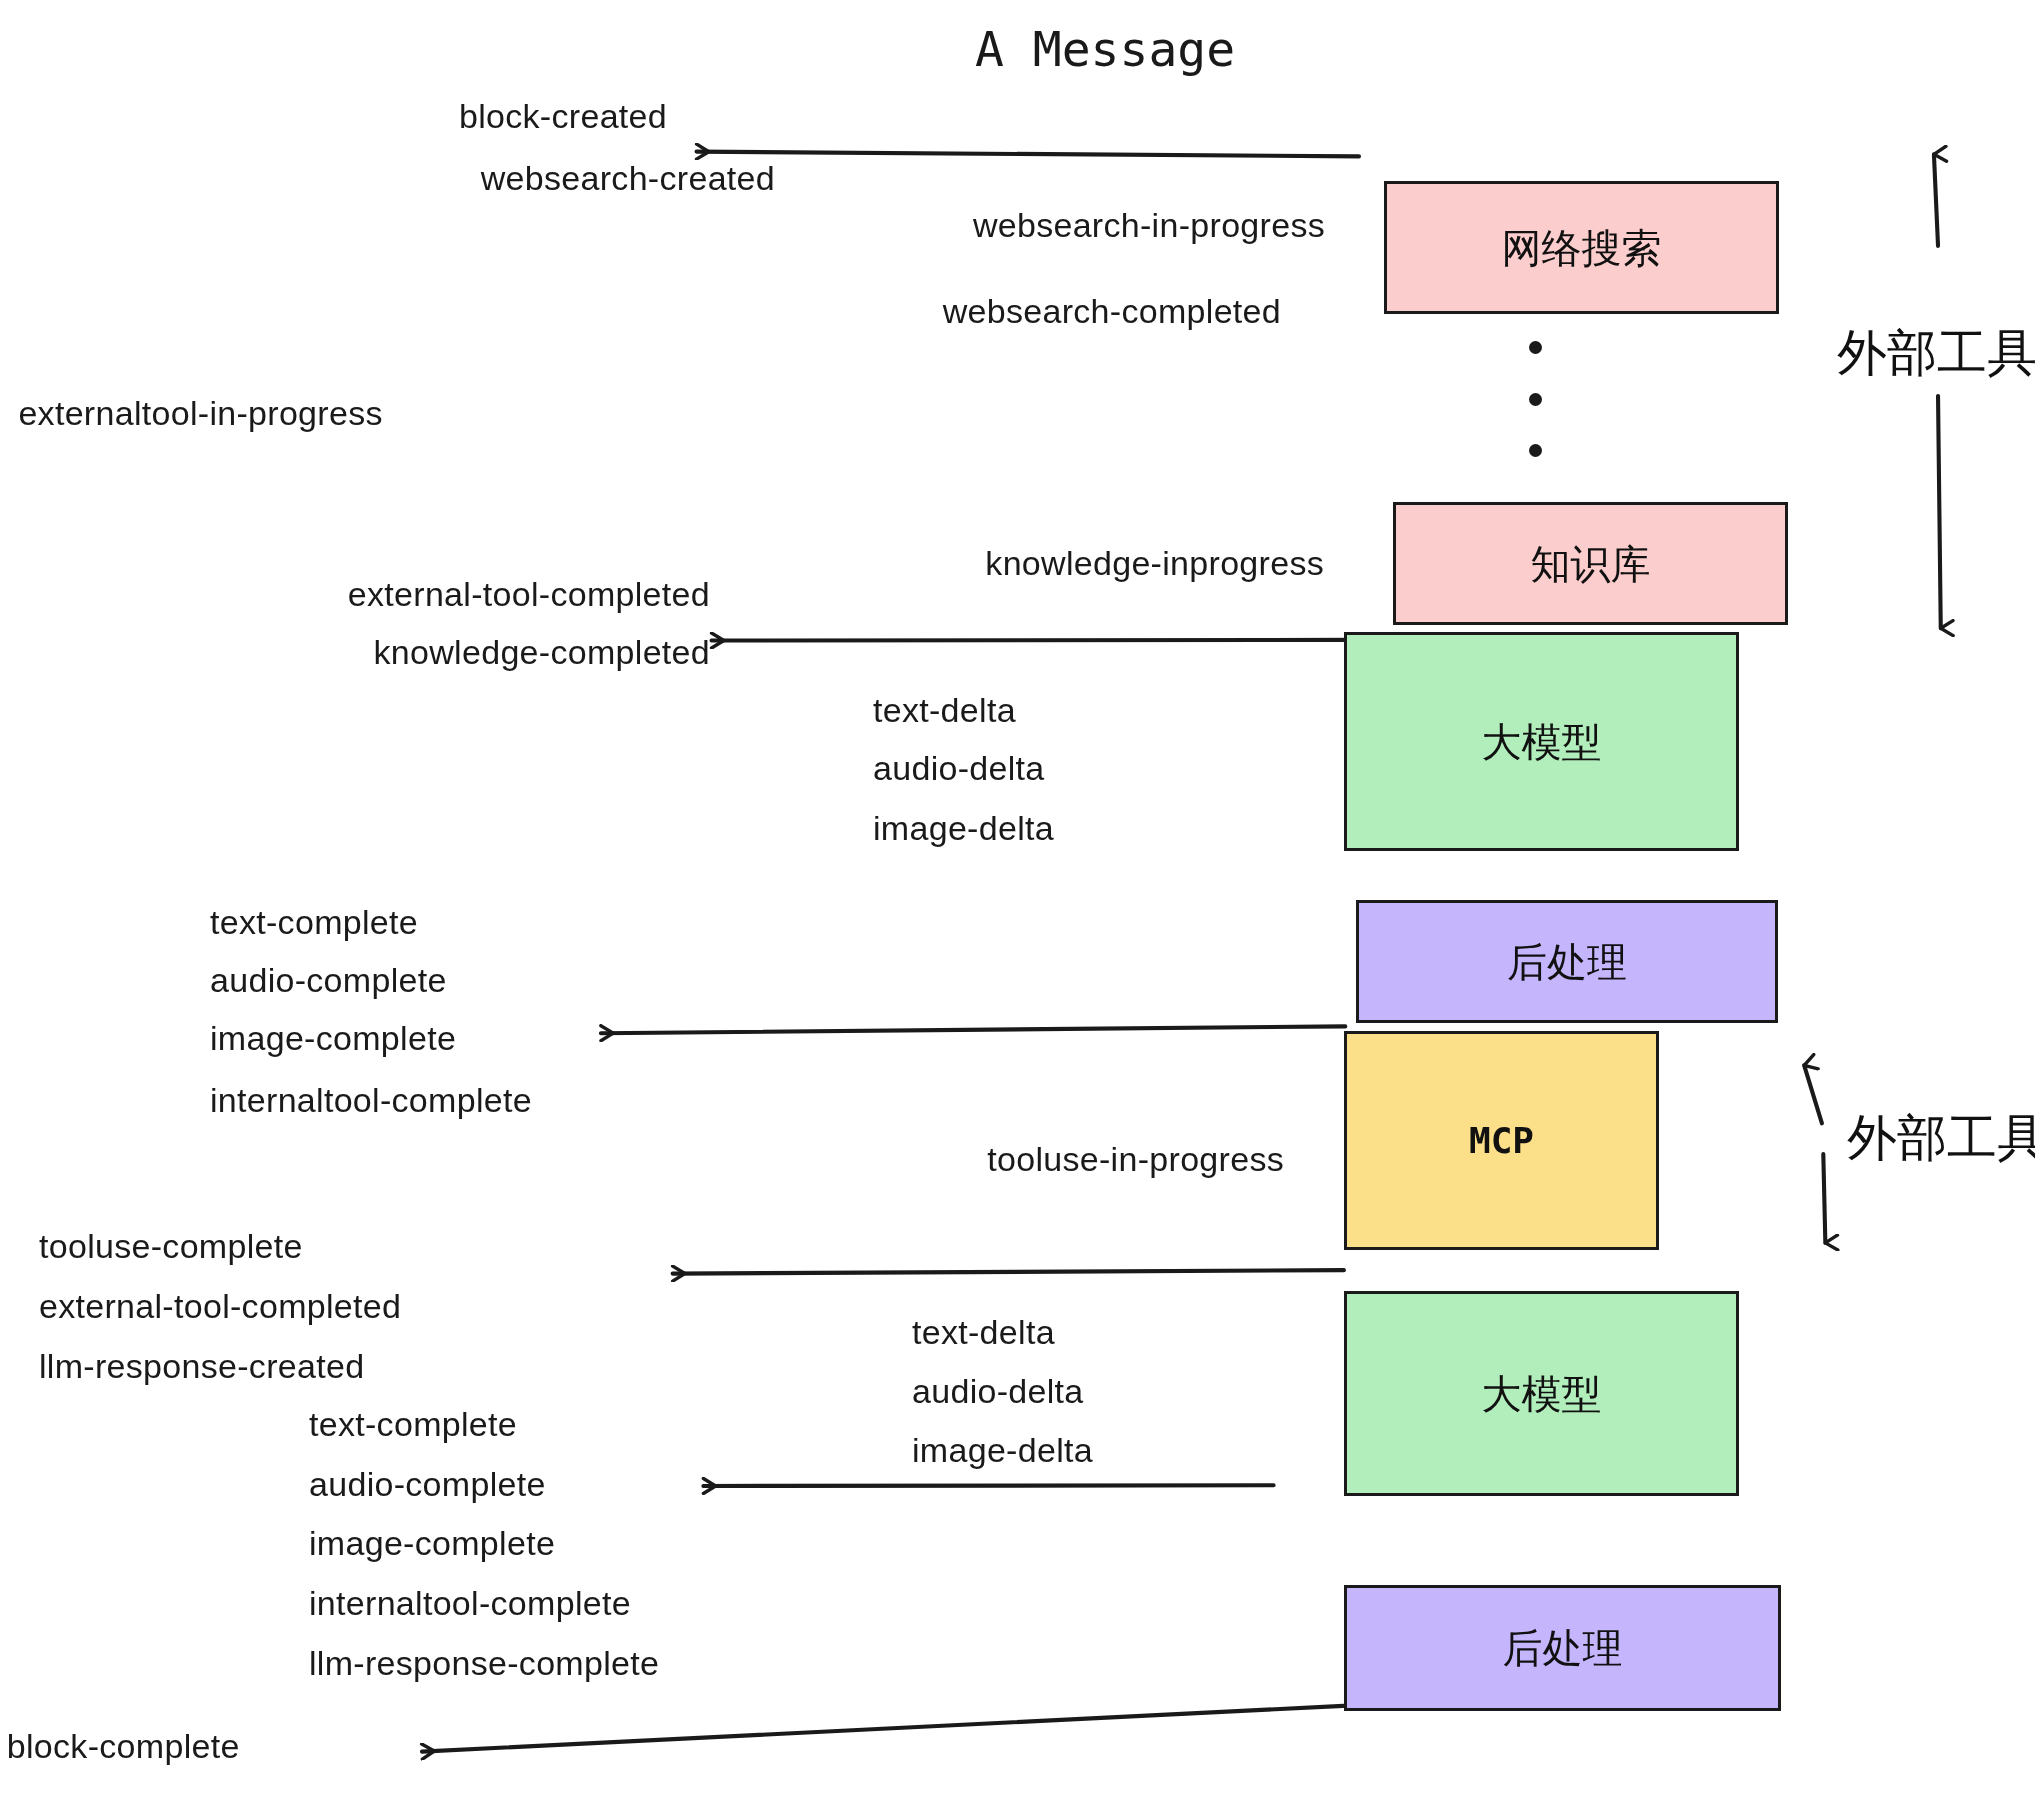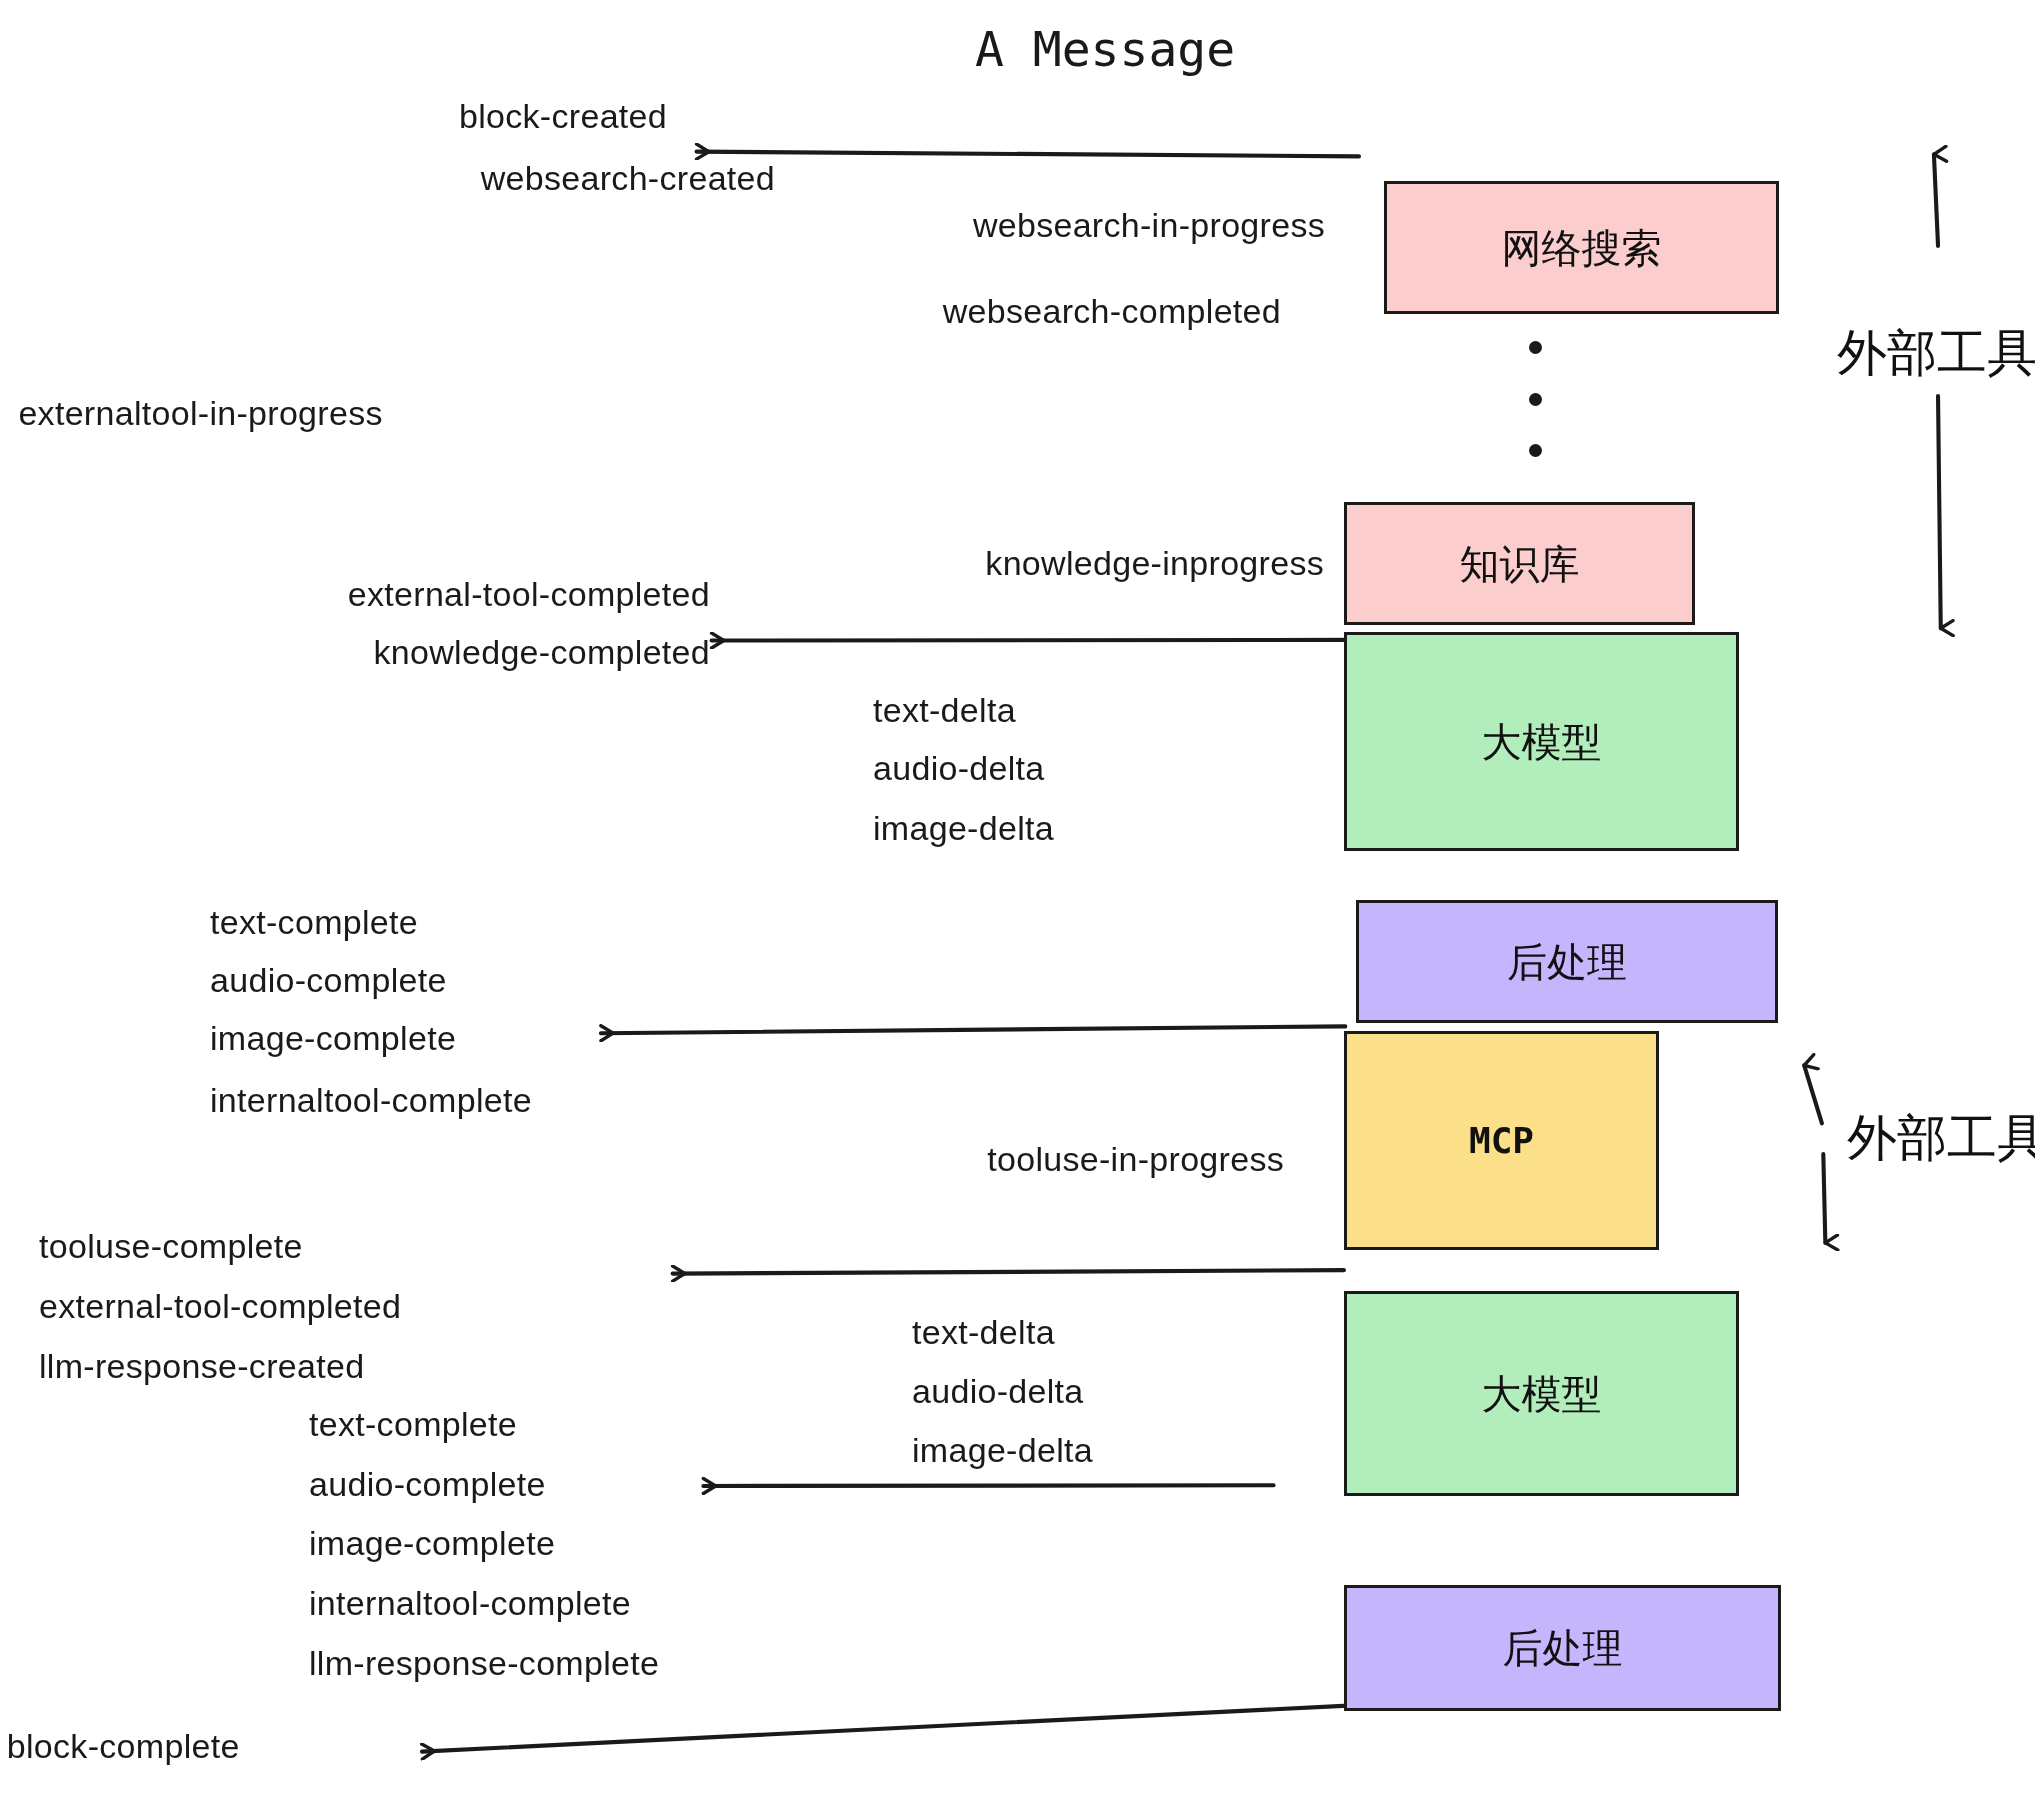--- a/index.html
+++ b/index.html
@@ -102,21 +102,21 @@
       <path d="M2670,1690 L2673,1820" marker-end="url(#ahd)"></path>
     </g>
   </svg>
 
   <div class="title" style="left:975px;top:24.6px;">A Message</div>
 
   <div class="box pink" style="left:1344px;top:181px;width:395px;height:133px;margin-left:40px;">
     <span class="box-label">网络搜索</span>
   </div>
 
-  <div class="box pink" style="left:1344px;top:502px;width:351px;height:123px;">
+  <div class="box pink" style="left:1393px;top:502px;width:395px;height:123px;">
     <span class="box-label">知识库</span>
   </div>
 
   <div class="box green" style="left:1344px;top:632px;width:395px;height:219px;">
     <span class="box-label">大模型</span>
   </div>
 
   <div class="box white" style="left:1356px;top:900px;width:422px;height:123px;">
     <span class="box-label">后处理</span>
   </div>

